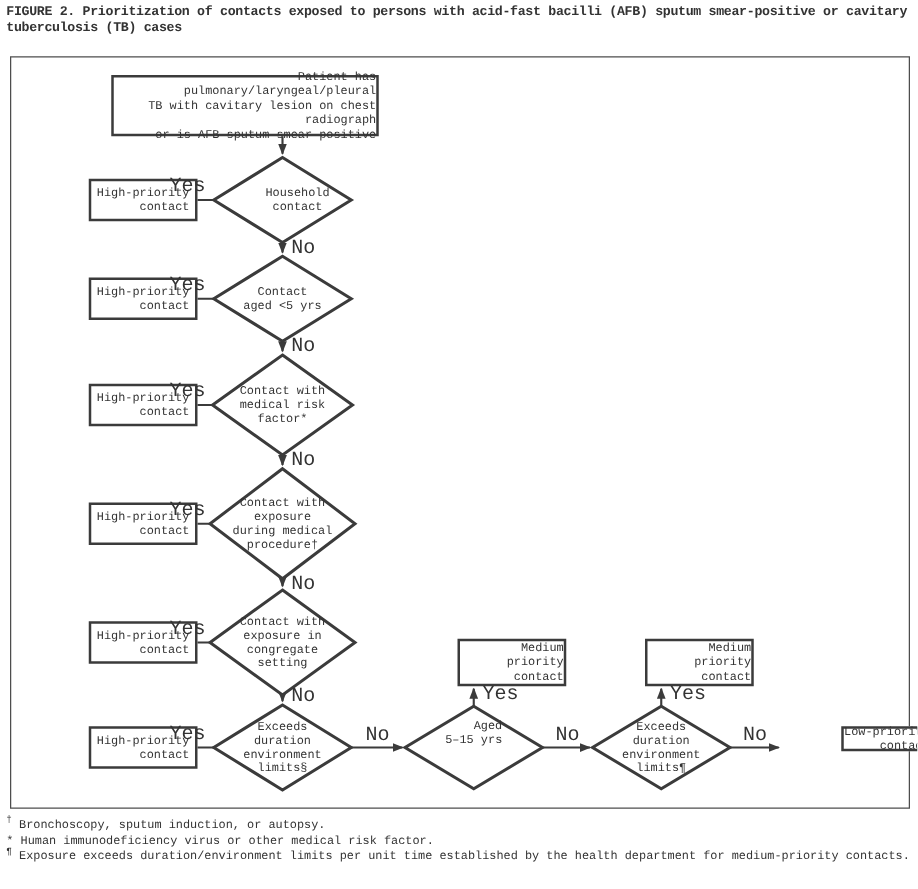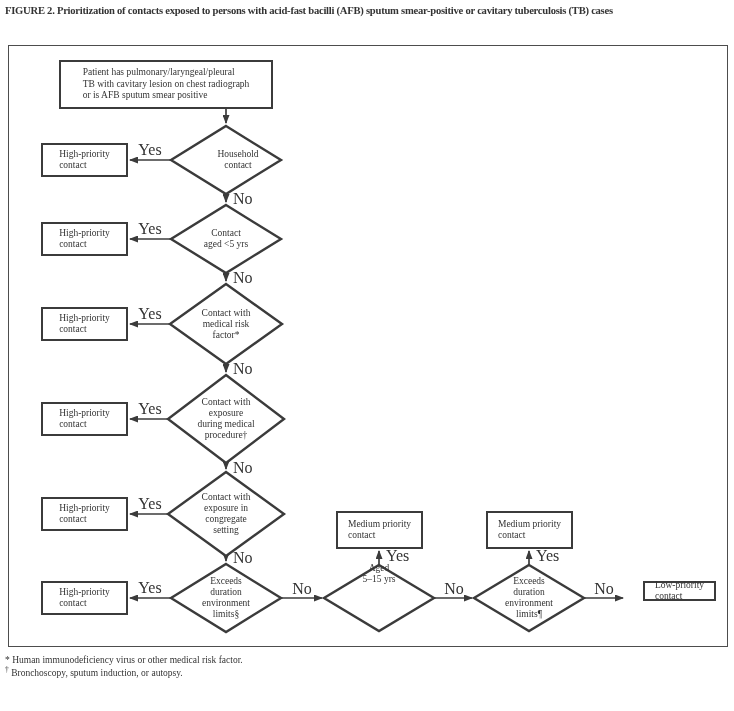--- a/index.html
+++ b/index.html
@@ -1,21 +1,21 @@
 <!DOCTYPE html>
 <html><head>
 <meta charset="utf-8">
 <style>
   html, body { margin: 0; padding: 0; background: #ffffff; }
   .fig {
     position: relative;
     width: 734px;
     height: 711px;
     background: #ffffff;
-    font-family: Liberation Serif, serif;
+    font-family: Liberation Mono, monospace;
     color: #333333;
     overflow: hidden;
   }
   .title {
     position: absolute;
     left: 5px;
     top: 4px;
     width: 726px;
     font-weight: bold;
     font-size: 10.6px;
@@ -34,25 +34,26 @@
   }
   .chart svg { position: absolute; left: 0; top: 0; }
   .box {
     position: absolute;
     box-sizing: border-box;
     border: 2px solid #3b3b3b;
     background: #ffffff;
     display: flex;
     align-items: center;
     justify-content: center;
-    text-align: left;
+    text-align: right;
     font-size: 9.5px;
     line-height: 11.5px;
     white-space: pre-line;
     color: #333333;
+    margin-left: 30px;
   }
   .dtext {
     position: absolute;
     transform: translate(-50%, -50%);
     text-align: center;
     font-size: 9.5px;
     line-height: 11px;
     white-space: pre-line;
     color: #333333;
     pointer-events: none;
@@ -170,21 +171,21 @@
 during medical
 procedure†</div>
     <div class="dtext" style="left:217px; top:468px;">Contact with
 exposure in
 congregate
 setting</div>
     <div class="dtext" style="left:217px; top:552px;">Exceeds
 duration
 environment
 limits§</div>
-    <div class="dtext" style="left:370px; top:528px;">Aged
+    <div class="dtext" style="left:370px; top:540px;text-align:right;">Aged
 5–15 yrs</div>
     <div class="dtext" style="left:520px; top:552px;">Exceeds
 duration
 environment
 limits¶</div>
 
     <div class="lab c" style="left:126px; top:98px;">Yes</div>
     <div class="lab c" style="left:126px; top:177px;">Yes</div>
     <div class="lab c" style="left:126px; top:262px;">Yes</div>
     <div class="lab c" style="left:126px; top:357px;">Yes</div>
@@ -200,17 +201,18 @@
     <div class="lab c" style="left:278px; top:537px;">No</div>
     <div class="lab c" style="left:430px; top:537px;">No</div>
     <div class="lab c" style="left:580px; top:537px;">No</div>
 
     <div class="lab" style="left:377px; top:504px;">Yes</div>
     <div class="lab" style="left:527px; top:504px;">Yes</div>
 
   </div>
 
   <div class="footnotes">
+    <div class="fn"><sup>†</sup> <span>Bronchoscopy, sputum induction, or autopsy.</span></div>
     <div class="fn"><span>*</span> <span>Human immunodeficiency virus or other medical risk factor.</span></div>
-    <div class="fn"><sup>†</sup> <span>Bronchoscopy, sputum induction, or autopsy.</span></div>
+    <div class="fn"><sup>¶</sup> <span>Exposure exceeds duration/environment limits per unit time established by the health department for medium-priority contacts.</span></div>
   </div>
 
 </div>
 
 </body></html>

